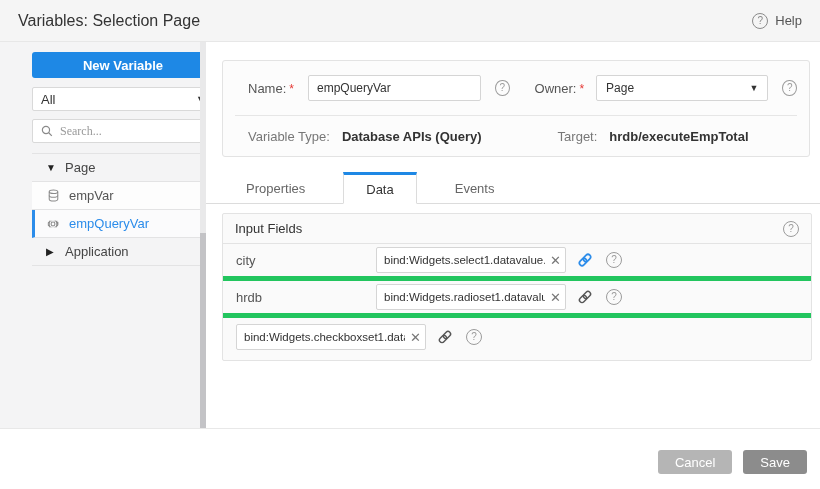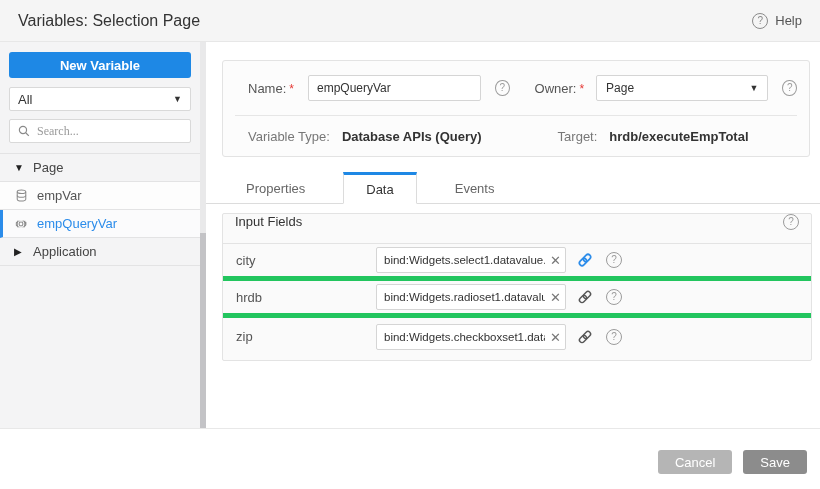--- a/index.html
+++ b/index.html
@@ -9,21 +9,21 @@
 
   
   .header { position:absolute; left:0; top:0; width:820px; height:42px; background:#f5f5f5; border-bottom:1px solid #e7e7e7; display:flex; align-items:center; justify-content:space-between; padding:0 18px; }
   .header-title { font-size:16px; color:#333; }
   .help-wrap { display:flex; align-items:center; gap:7px; cursor:pointer; }
   .qicon { display:inline-flex; width:16px; height:16px; border:1px solid #8a8a8a; border-radius:50%; color:#8a8a8a; font-size:10px; align-items:center; justify-content:center; line-height:1; }
   .qicon.light { border-color:#9b9b9b; color:#9b9b9b; }
   .help-label { font-size:13px; color:#555; }
 
   
-  .sidebar { position:absolute; left:0; top:42px; width:200px; height:386px; background:#f4f4f5; }
+  .sidebar { position:absolute; left:0; top:42px; width:200px; height:386px; background:#f4f4f5;padding-left:32px; }
   .btn-new { display:block; width:182px; margin:10px auto 0; height:26px; background:#1e88e5; color:#fff; border:none; border-radius:3px; font-size:13px; font-weight:bold; font-family:inherit; cursor:pointer; }
   .filter-select { width:182px; height:24px; margin:9px auto 0; background:#fff; border:1px solid #d9d9d9; border-radius:2px; display:flex; align-items:center; justify-content:space-between; padding:0 8px; font-size:13px; color:#333; cursor:pointer; }
   .filter-caret { font-size:9px; color:#333; }
   .search-box { width:182px; height:24px; margin:8px auto 10px; background:#fff; border:1px solid #d9d9d9; border-radius:2px; display:flex; align-items:center; padding:0 7px; gap:6px; }
   .search-box input { border:none; outline:none; flex:1; font-size:12px; font-family:Liberation Serif, serif; color:#444; background:transparent; min-width:0; }
   .search-box input::placeholder { color:#9a9a9a; }
 
   .tree { border-top:1px solid #e3e3e4; }
   .tree-row { height:28px; display:flex; align-items:center; gap:9px; padding-left:14px; font-size:13px; color:#454545; border-bottom:1px solid #e3e3e4; cursor:pointer; }
   .tree-row.leaf { background:#fdfdfd; color:#555; }
@@ -53,21 +53,21 @@
   .strong-val { color:#333; font-weight:bold; margin-left:12px; }
   .target-label { margin-left:76px; }
 
   
   .tabs { position:absolute; left:0; top:133px; width:614px; height:29px; border-bottom:1px solid #dcdcdc; display:flex; align-items:flex-end; padding-left:18px;gap:16px; }
   .tab { height:29px; display:flex; align-items:center; padding:0 22px; font-size:13px; color:#666; cursor:pointer; position:relative; }
   .tab.active { background:#fff; color:#333; border-left:1px solid #dcdcdc; border-right:1px solid #dcdcdc; border-top:3px solid #1e88e5; height:32px; margin-bottom:-1px; border-bottom:1px solid #fff; }
 
   
   .if-panel { position:absolute; left:16px; top:171px; width:590px; height:148px; background:#fafafa; border:1px solid #e3e3e3; border-radius:2px; }
-  .if-header { height:30px; display:flex; justify-content:space-between; padding:0 12px; border-bottom:1px solid #e3e3e3; }
+  .if-header { height:30px; display:flex; align-items:center; justify-content:space-between; padding:0 12px; border-bottom:1px solid #e3e3e3; }
   .if-title { font-size:13px; color:#333; }
   .if-row { height:37px; display:flex; align-items:center; padding-left:13px; border-bottom:5px solid #22c55e; }
   .if-row:last-child { border-bottom:none; }
   .if-label { width:140px; font-size:13px; color:#555; }
   .bind-wrap { position:relative; width:190px; }
   .bind-input { width:190px; height:26px; border:1px solid #d5d5d5; border-radius:2px; background:#fff; font-size:11.5px; font-family:inherit; color:#333; padding:0 20px 0 7px; outline:none; }
   .x-icon { position:absolute; right:5px; top:50%; transform:translateY(-50%); font-size:13px; color:#777; cursor:pointer; line-height:1; }
   .link-btn { margin-left:10px; width:18px; height:18px; display:inline-flex; align-items:center; justify-content:center; cursor:pointer; }
   .row-help { margin-left:12px; }
 
@@ -208,21 +208,20 @@
               <g transform="rotate(-45 8 8)" fill="none" stroke="#555" stroke-width="1.4">
                 <rect x="1.2" y="5.4" width="8" height="5.2" rx="2.6"></rect>
                 <rect x="6.8" y="5.4" width="8" height="5.2" rx="2.6"></rect>
               </g>
             </svg>
         </span>
         <span class="qicon light row-help">?</span>
       </div>
 
       <div class="if-row">
-        <span class="if-label">zip</span>
         <span class="bind-wrap">
           <input class="bind-input" type="text" value="bind:Widgets.checkboxset1.datavalue[" style="">
           <span class="x-icon">✕</span>
         </span>
         <span class="link-btn">
           <svg width="16" height="16" viewBox="0 0 16 16">
               <g transform="rotate(-45 8 8)" fill="none" stroke="#555" stroke-width="1.4">
                 <rect x="1.2" y="5.4" width="8" height="5.2" rx="2.6"></rect>
                 <rect x="6.8" y="5.4" width="8" height="5.2" rx="2.6"></rect>
               </g>

